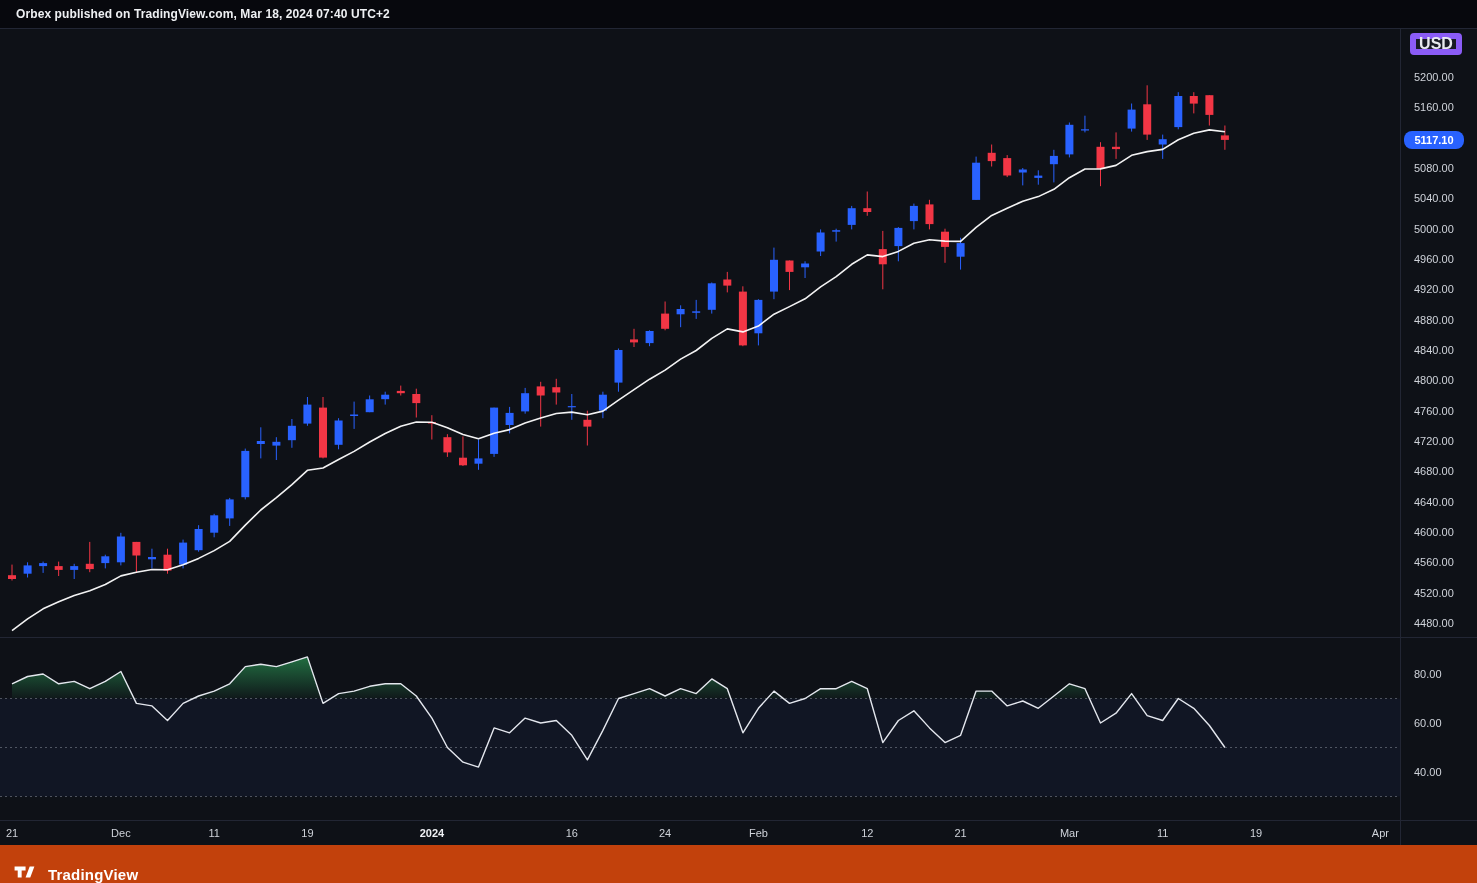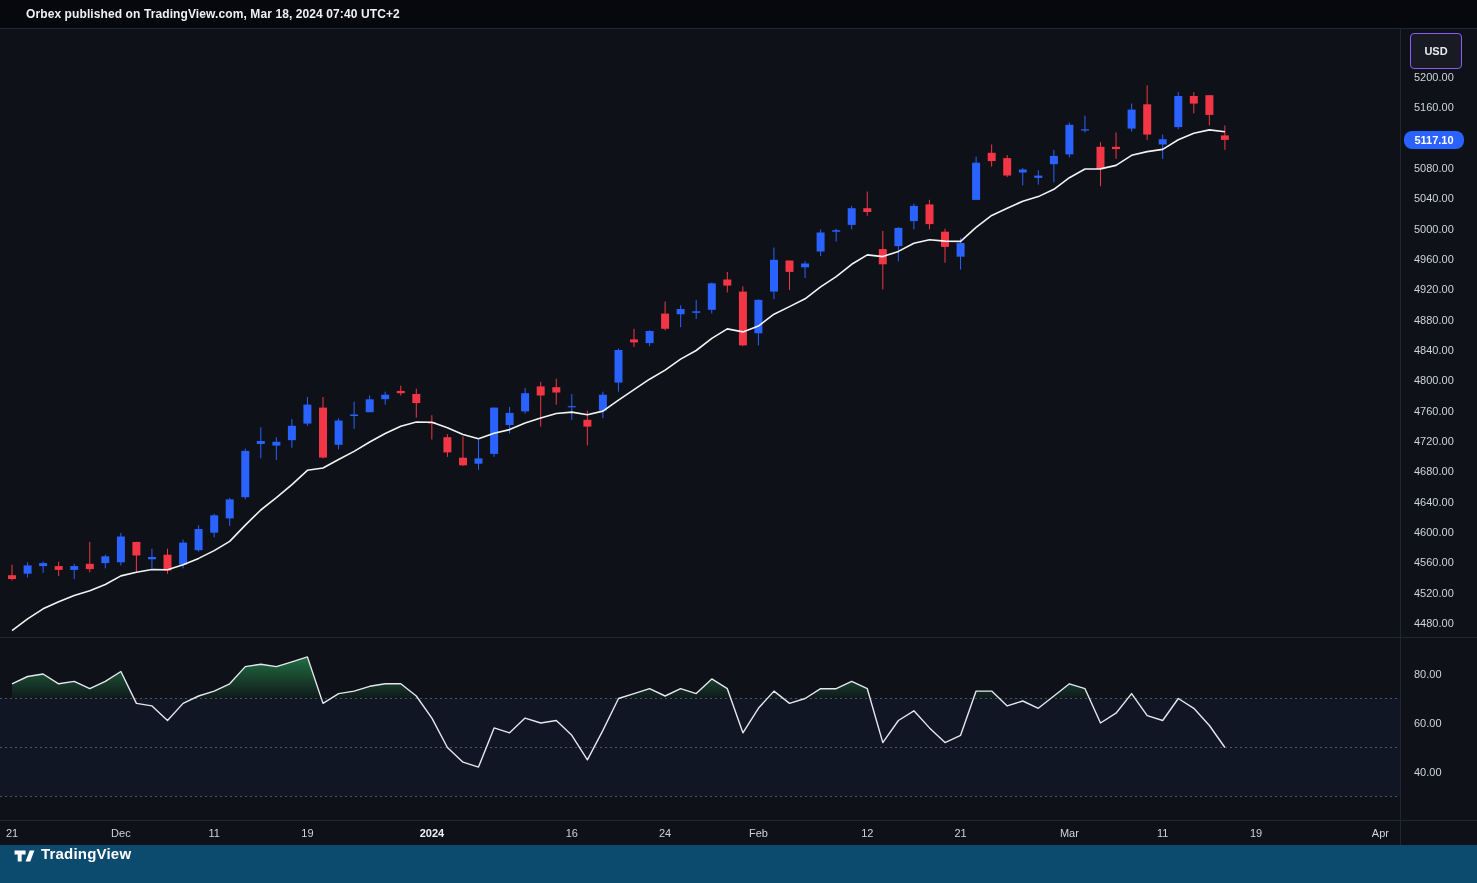--- a/index.html
+++ b/index.html
@@ -1,25 +1,25 @@
 <!DOCTYPE html>
 <html><head>
 <meta charset="utf-8">
 <style>
   *{margin:0;padding:0;box-sizing:border-box}
   html,body{width:1477px;height:883px;overflow:hidden}
   body{background:#07080d;font-family:"Liberation Sans",sans-serif;position:relative}
-  .topbar{position:absolute;top:0;left:0;width:1477px;height:28px;background:#07080d;display:flex;align-items:center;padding-left:26px}
+  .topbar{position:absolute;top:0;left:0;width:1477px;height:28px;background:#07080d;display:flex;align-items:center;padding-left:16px}
   .topbar span{color:#eef0f3;font-size:12px;font-weight:700;letter-spacing:.1px}
   .chart-wrap{position:absolute;top:28px;left:0;width:1477px;height:817px;background:#0e1117}
   #chart-svg{position:absolute;left:0;top:0;width:1477px;height:817px;display:block}
   #chart-svg text{font-family:"Liberation Sans",sans-serif}
-  .usd-btn{position:absolute;top:5px;left:1410px;width:52px;height:36px;border:1px solid #8b5cf6;border-radius:4px;background:#181b24;color:#e8eaee;font-size:11px;font-weight:700;display:flex;align-items:center;justify-content:center;cursor:pointer}
+  .usd-btn{position:absolute;top:5px;left:1410px;width:52px;height:22px;border:6px solid #8b5cf6;border-radius:4px;background:#181b24;color:#e8eaee;font-size:16px;font-weight:700;display:flex;align-items:center;justify-content:center;cursor:pointer}
   .price-badge{position:absolute;top:103px;left:1404px;width:60px;height:18px;background:#2962FF;color:#ffffff;font-size:11px;font-weight:700;display:flex;align-items:center;justify-content:center;border-radius:8px}
-  .footer{position:absolute;top:845px;left:0;width:1477px;height:38px;background:#0c4a6e;display:flex;align-items:flex-start;gap:6px;padding-left:13px}
+  .footer{position:absolute;top:845px;left:0;width:1477px;height:38px;background:#c2410c;display:flex;align-items:flex-end;gap:13px;padding-left:13px}
   .footer .brand{color:#ffffff;font-size:15px;font-weight:700;letter-spacing:.2px}
 </style>
 </head>
 <body>
 
 <div class="topbar">
   <span>Orbex published on TradingView.com, Mar 18, 2024 07:40 UTC+2</span>
 </div>
 
 <div class="chart-wrap">

